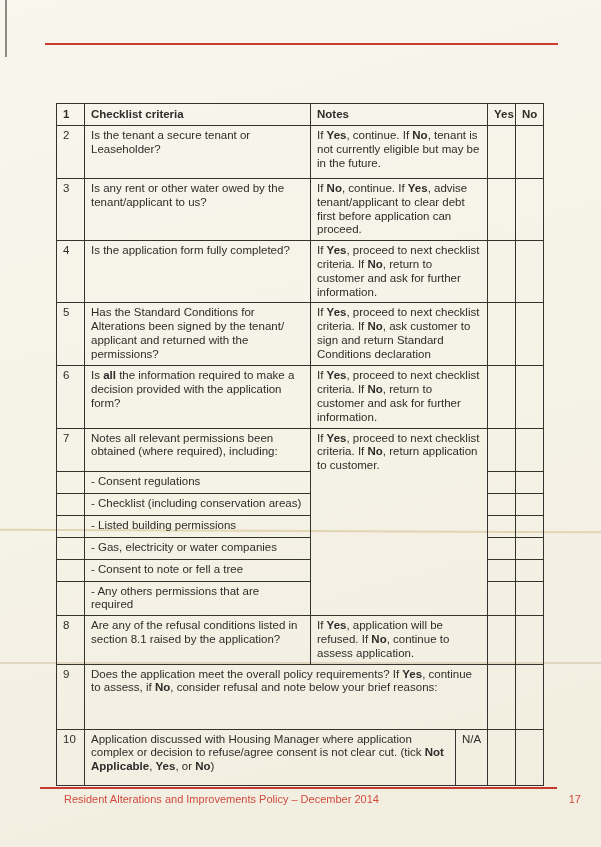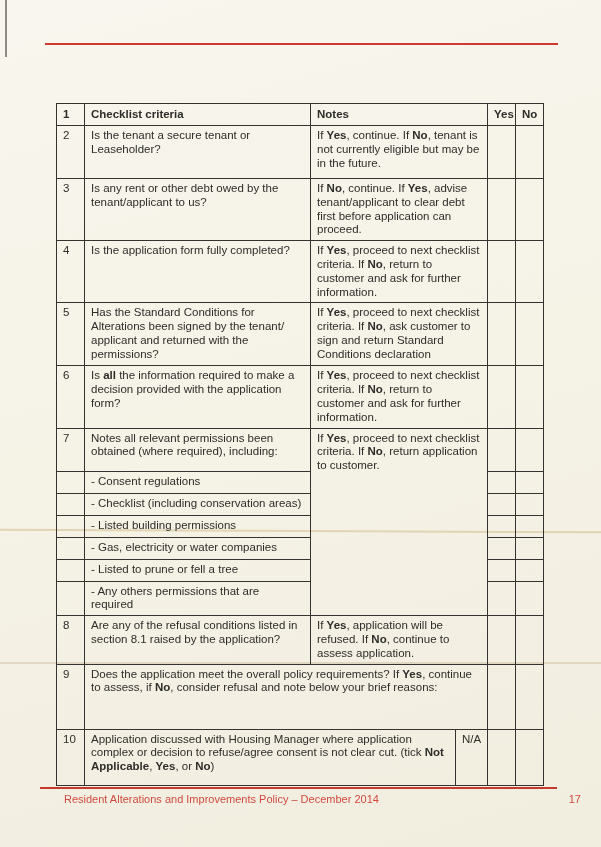--- a/index.html
+++ b/index.html
@@ -65,21 +65,21 @@
       <tr style="height:53px">
         <td class="c-num">2</td>
         <td>Is the tenant a secure tenant or Leaseholder?</td>
         <td colspan="2">If <b>Yes</b>, continue. If <b>No</b>, tenant is not currently eligible but may be in the future.</td>
         <td></td>
         <td></td>
       </tr>
 
       <tr style="height:53px">
         <td class="c-num">3</td>
-        <td>Is any rent or other debt owed by the tenant/applicant to us?</td>
+        <td>Is any rent or other water owed by the tenant/applicant to us?</td>
         <td colspan="2">If <b>No</b>, continue. If <b>Yes</b>, advise tenant/applicant to clear debt first before application can proceed.</td>
         <td></td>
         <td></td>
       </tr>
 
       <tr style="height:44px">
         <td class="c-num">4</td>
         <td>Is the application form fully completed?</td>
         <td colspan="2">If <b>Yes</b>, proceed to next checklist criteria. If <b>No</b>, return to customer and ask for further information.</td>
         <td></td>
@@ -129,21 +129,21 @@
         <td></td>
       </tr>
       <tr style="height:22px">
         <td class="c-num"></td>
         <td>- Gas, electricity or water companies</td>
         <td></td>
         <td></td>
       </tr>
       <tr style="height:22px">
         <td class="c-num"></td>
-        <td>- Listed to prune or fell a tree</td>
+        <td>- Consent to note or fell a tree</td>
         <td></td>
         <td></td>
       </tr>
       <tr style="height:22px">
         <td class="c-num"></td>
         <td>- Any others permissions that are required</td>
         <td></td>
         <td></td>
       </tr>
 

